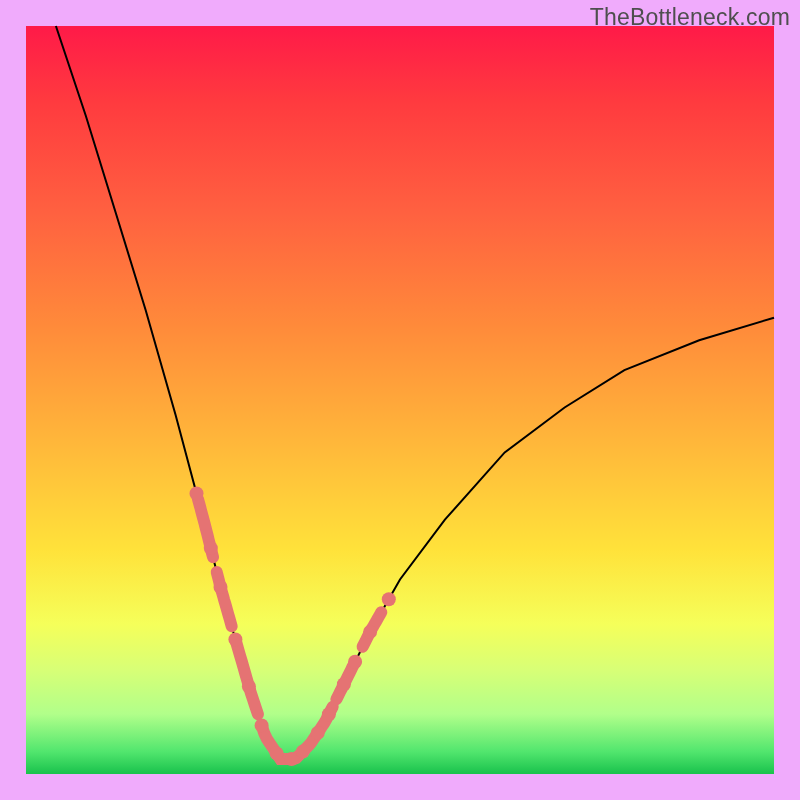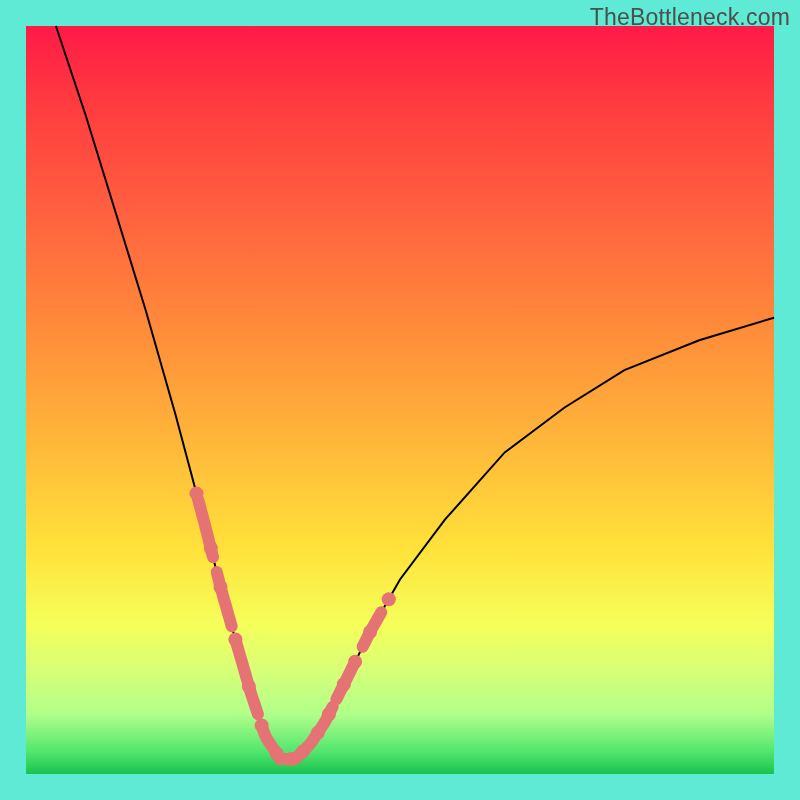--- a/index.html
+++ b/index.html
@@ -10,21 +10,21 @@
     background: #000;
     font-family: Arial, Helvetica, sans-serif;
     overflow: hidden;
   }
   .frame {
     position: absolute;
     left: 0;
     top: 0;
     width: 800px;
     height: 800px;
-    background: #5eead4;
+    background: #f0abfc;
   }
   .plot {
     position: absolute;
     left: 26px;
     top: 26px;
     width: 748px;
     height: 748px;
     
     background: linear-gradient(
       to bottom,

